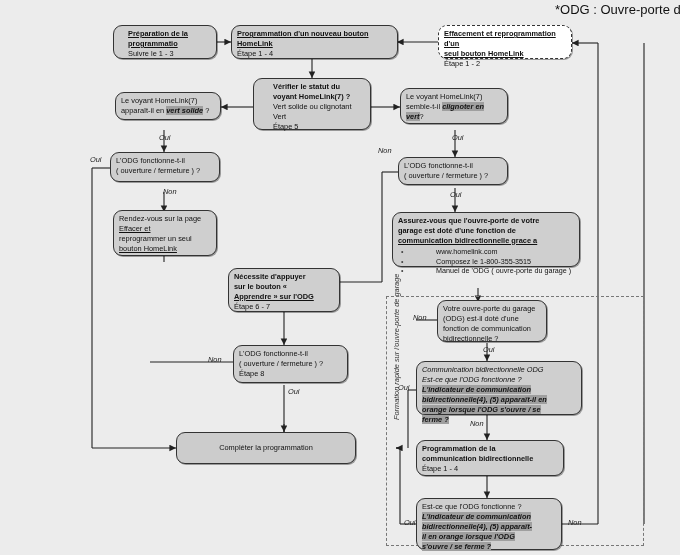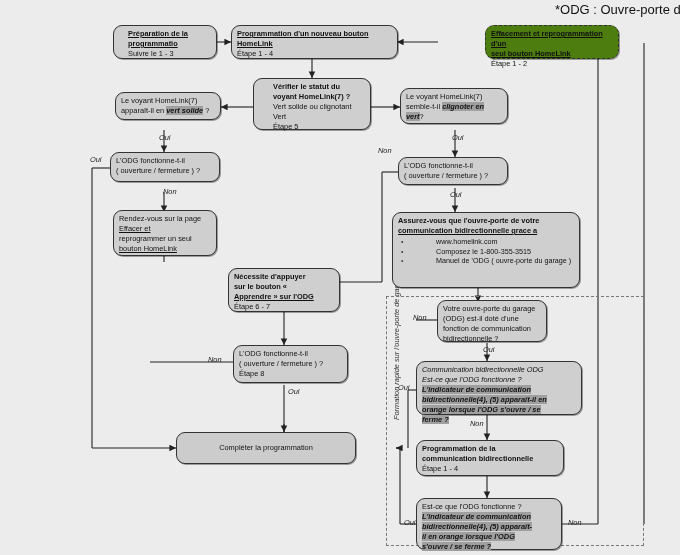--- a/index.html
+++ b/index.html
@@ -19,21 +19,21 @@
     background:#cfcfcf;
     border:1.4px solid #333;
     border-radius:9px;
     box-sizing:border-box;
     padding:3px 5px;
     font-size:7.4px;
     line-height:1.34;
     color:#111;
     box-shadow:1px 1px 0 rgba(0,0,0,0.35);
   }
-  .node.dashed{border-style:dashed;background:#4d7c0f;margin-left:47px;}
+  .node.dashed{border-style:dashed;background:#ffffff;}
   .node.plain{background:#cccccc;}
   .node .ttl{font-weight:bold;text-decoration:underline;display:block;}
   .node .ttl2{font-weight:bold;display:block;}
   .node .sub{display:block;}
   .node .und{text-decoration:underline;}
   .node .ital{font-style:italic;display:block;}
   .node .hl{background:#9f9f9f;font-style:italic;font-weight:bold;}
   .node ul{margin:1px 0 0 0;padding-left:10px;list-style:none;}
   .node li{position:relative;font-size:7.2px;line-height:1.36;padding-left:28px;}
   .node li:before{content:"\2022";position:absolute;left:-7px;top:0;color:#444;font-size:7px;}
@@ -209,22 +209,23 @@
     <span class="ttl">Apprendre » sur l'ODG</span>
     <span class="sub">Étape 6 - 7</span>
   </div>
 
   <div class="node" style="left:233px;top:345px;width:115px;height:38px;">
     <span class="sub">L'ODG fonctionne-t-il</span>
     <span class="sub">( ouverture / fermeture ) ?</span>
     <span class="sub">Étape 8</span>
   </div>
 
-  <div class="node" style="left:392px;top:212px;width:188px;height:76px;">
+  <div class="node" style="left:392px;top:212px;width:188px;height:55px;">
     <span class="ttl2">Assurez-vous que l'ouvre-porte de votre</span>
+    <span class="ttl2">garage est doté d'une fonction de</span>
     <span class="ttl">communication bidirectionnelle grace a</span>
     <ul>
       <li>www.homelink.com</li>
       <li>Composez le 1-800-355-3515</li>
       <li>Manuel de 'ODG ( ouvre-porte du garage )</li>
     </ul>
   </div>
 
   <div class="groupbox" style="left:386px;top:296px;width:258px;height:250px;"></div>
 

